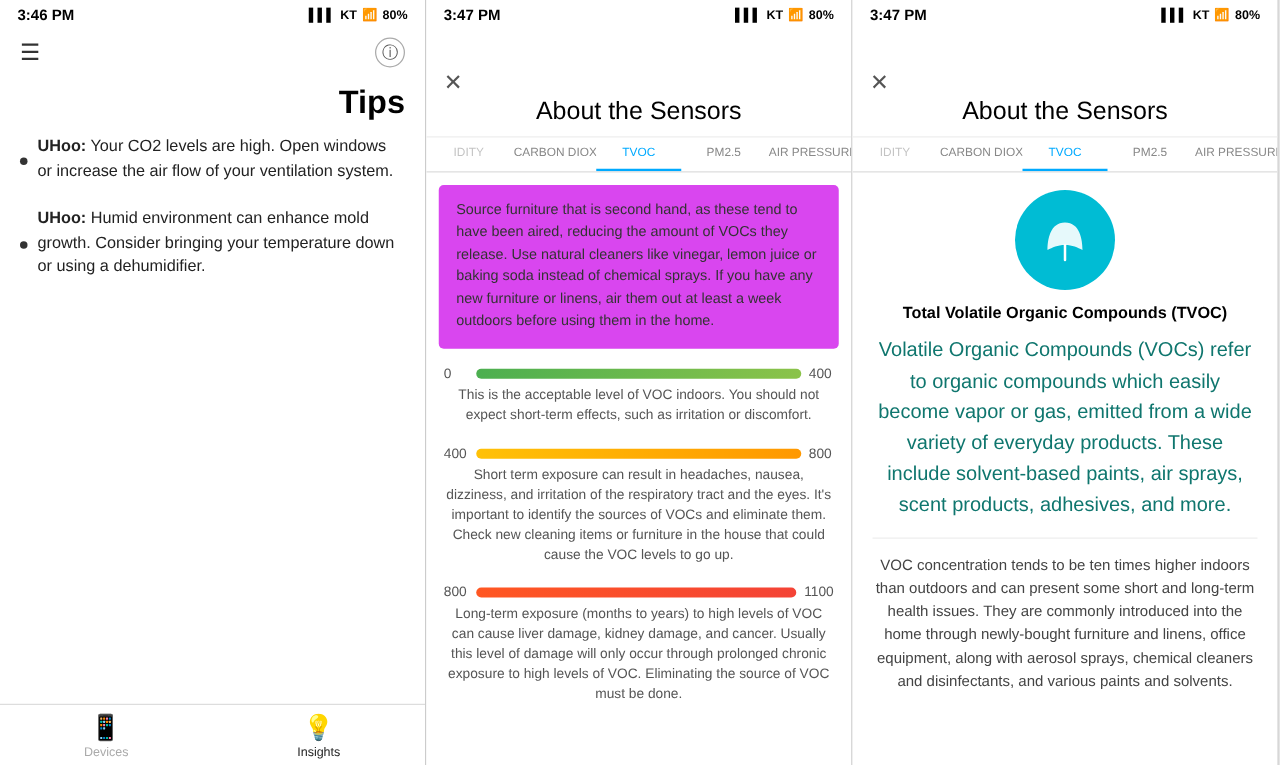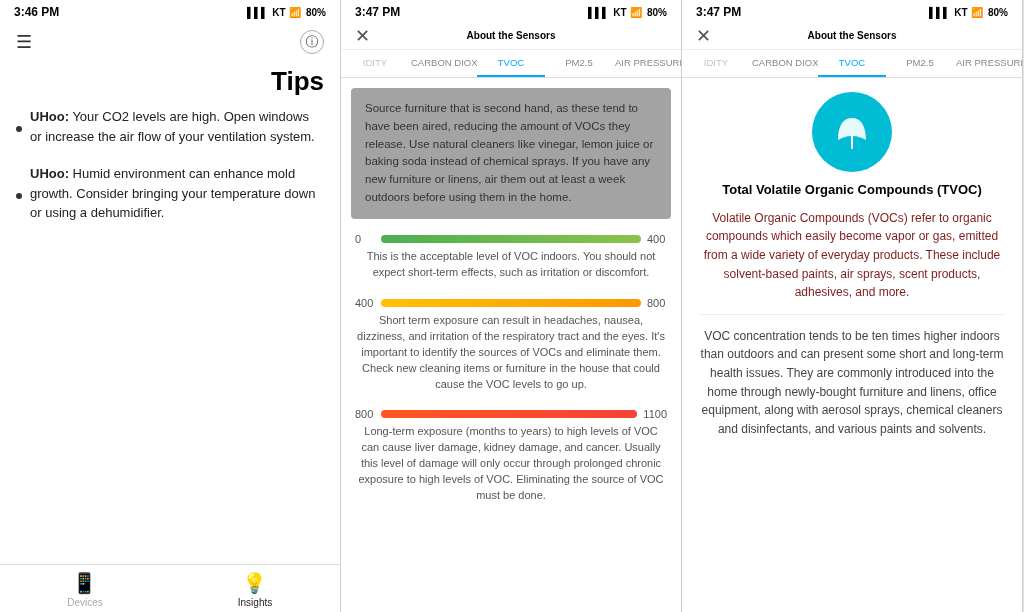--- a/index.html
+++ b/index.html
@@ -116,22 +116,23 @@
       position: relative;
       flex-shrink: 0;
     }
     .modal-header .close-btn {
       position: absolute;
       left: 14px;
       font-size: 18px;
       color: #555;
     }
     .modal-header .title {
-      font-size: 10px;
-      font-weight: 700;
+      font-size: 20px;
+      font-weight: 400;
+      margin-top: 48px;
     }
 
     .tab-bar {
       display: flex;
       overflow-x: hidden;
       border-bottom: 1px solid #ddd;
       flex-shrink: 0;
     }
     .tab-bar .tab {
       flex: 1;
@@ -150,21 +151,21 @@
     .tab-bar .tab.partial { opacity: 0.5; }
 
     .modal-content {
       flex: 1;
       overflow: hidden;
       padding: 0;
     }
 
     
     .phone2 .tip-box {
-      background: #a3a3a3;
+      background: #d946ef;
       padding: 12px 14px;
       font-size: 11.5px;
       line-height: 1.55;
       color: #333;
       border-radius: 4px;
       margin: 10px 10px 8px;
     }
 
     .scale-section {
       padding: 6px 14px;
@@ -204,22 +205,22 @@
       color: white;
     }
     .phone3 .sensor-title {
       font-size: 13px;
       font-weight: 700;
       text-align: center;
       padding: 0 20px 10px;
       line-height: 1.3;
     }
     .phone3 .sensor-desc {
-      font-size: 12px;
-      color: #7f1d1d;
+      font-size: 16px;
+      color: #0f766e;
       text-align: center;
       padding: 0 18px 12px;
       line-height: 1.55;
     }
     .phone3 .divider { height: 1px; background: #eee; margin: 0 16px; }
     .phone3 .sensor-desc2 {
       font-size: 12px;
       color: #444;
       text-align: center;
       padding: 12px 18px 0;

